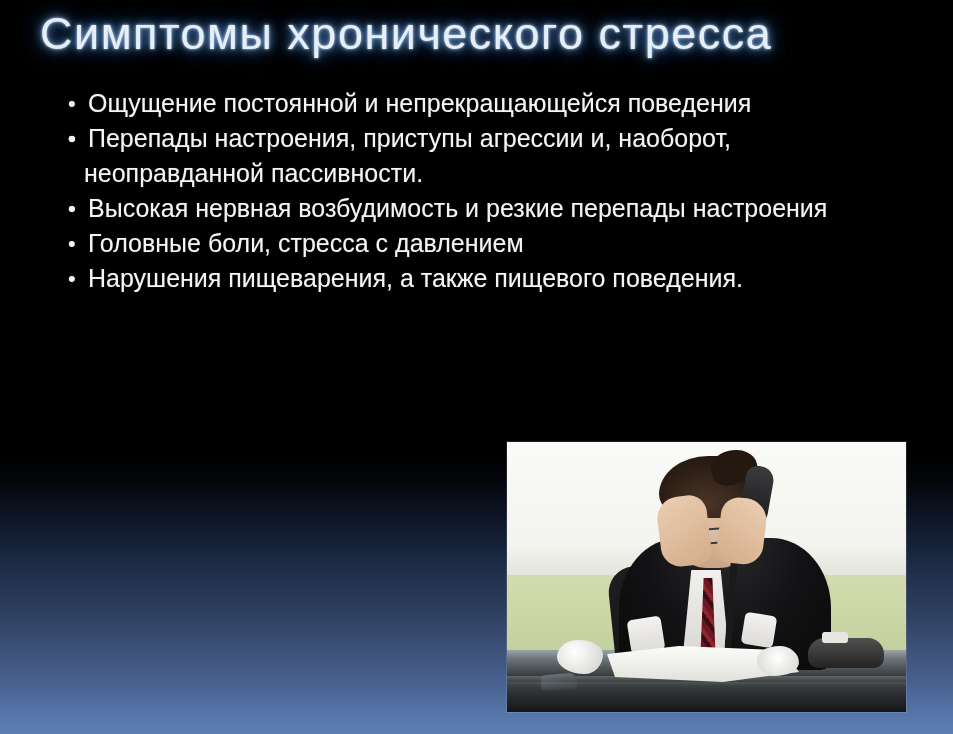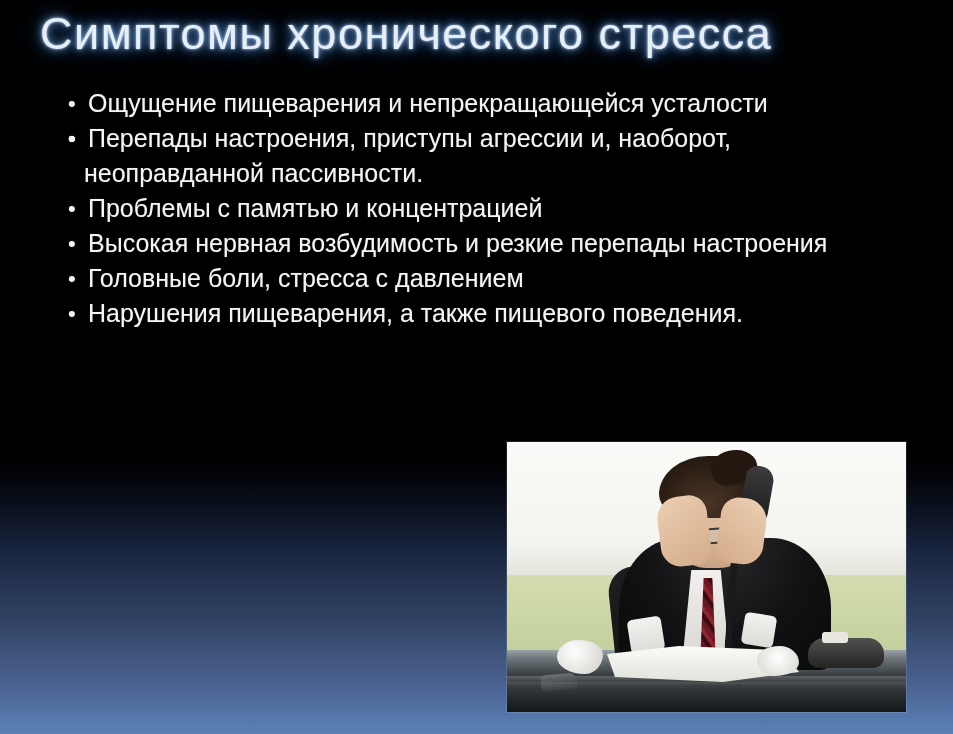--- a/index.html
+++ b/index.html
@@ -277,21 +277,21 @@
 <div class="slide">
 
   <div class="bg"></div>
 
   <div class="title">Симптомы  хронического  стресса</div>
 
   <div class="bullets">
 
     <div class="bullet-line">
       <span class="dot">•</span>
-      <span>Ощущение пищеварения и непрекращающейся усталости</span>
+      <span>Ощущение постоянной и непрекращающейся поведения</span>
     </div>
 
     <div class="bullet-line">
       <span class="dot">•</span>
     </div>
 
     <div class="bullet-line">
       <span class="dot">•</span>
     </div>
 
@@ -303,21 +303,20 @@
       <span class="dot">•</span>
       <span>Перепады настроения, приступы агрессии и, наоборот,</span>
     </div>
 
     <div class="bullet-line cont">
       <span>неоправданной пассивности.</span>
     </div>
 
     <div class="bullet-line">
       <span class="dot">•</span>
-      <span>Проблемы с памятью и концентрацией</span>
     </div>
 
     <div class="bullet-line">
       <span class="dot">•</span>
       <span>Высокая нервная возбудимость и резкие перепады настроения</span>
     </div>
 
     <div class="bullet-line">
       <span class="dot">•</span>
       <span>Головные боли, стресса с давлением</span>

